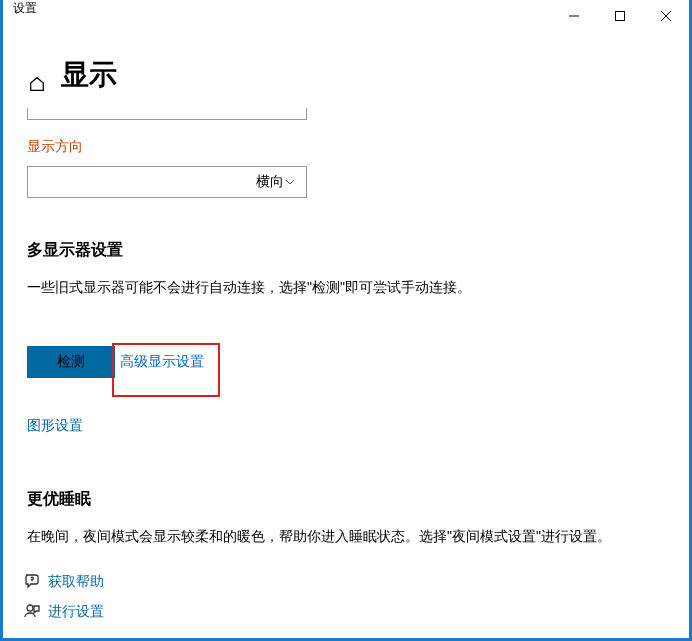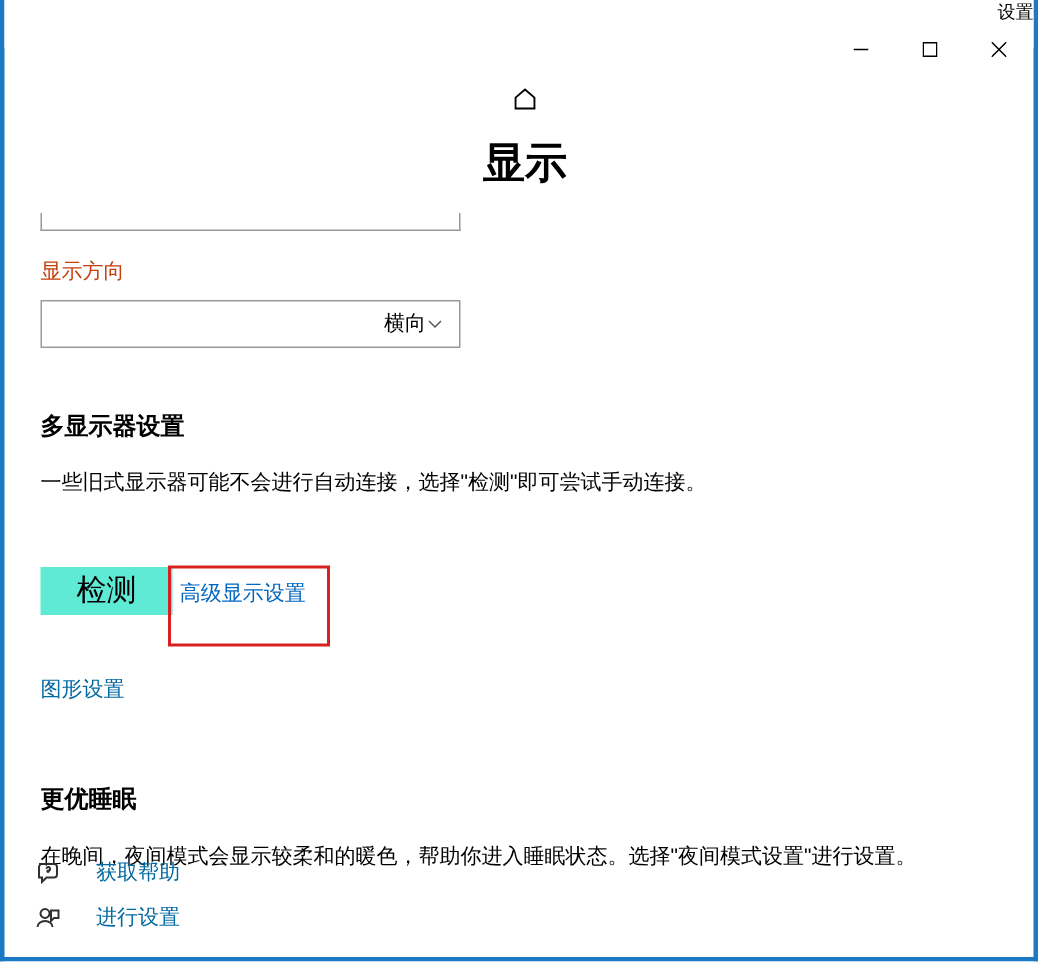--- a/index.html
+++ b/index.html
@@ -19,24 +19,23 @@
       border-left: 3px solid #1c79c5;
       border-right: 3px solid #1c79c5;
       border-bottom: 3px solid #1c79c5;
       background: #fff;
       display: flex;
       flex-direction: column;
     }
     .titlebar {
       height: 32px;
       display: flex;
-      align-items: flex-end;
+      align-items: flex-start;
       padding-left: 10px;
       background: #fff;
-      flex-direction: column;
     }
     .titlebar-title {
       font-size: 12px;
       color: #000;
       flex: 1;
     }
     .win-controls {
       display: flex;
       height: 32px;
     }
@@ -45,24 +44,23 @@
       height: 32px;
       display: flex;
       align-items: center;
       justify-content: center;
       background: transparent;
       border: none;
       cursor: pointer;
     }
     .header-row {
       display: flex;
-      align-items: center;
+      align-items: flex-end;
       padding: 24px 16px 14px 24px;
       gap: 14px;
-      flex-direction: column;
     }
     .home-icon {
       width: 20px; height: 20px;
       display: flex; align-items: center; justify-content: center;
     }
     .page-title {
       font-size: 28px;
       font-weight: 600;
       color: #000;
     }
@@ -107,25 +105,25 @@
       color: #000;
       margin-top: 42px;
       margin-bottom: 18px;
     }
     .section-desc {
       font-size: 14px;
       color: #000;
       margin-bottom: 18px;
     }
     .gray-button {
-      background: #5eead4;
+      background: #0369a1;
       border: none;
       width: 88px;
       height: 32px;
-      font-size: 20px;
+      font-size: 14px;
       color: #000;
       cursor: pointer;
       font-family: inherit;
     }
     .link {
       color: #0369a1;
       font-size: 14px;
       cursor: pointer;
       text-decoration: none;
       display: inline-block;
@@ -144,22 +142,21 @@
     .footer-links {
       position: absolute;
       bottom: 20px;
       left: 24px;
       display: flex;
       flex-direction: column;
       gap: 12px;
     }
     .footer-link-row {
       display: flex;
-      align-items: center;
-      gap: 24px;
+      gap: 8px;
       cursor: pointer;
     }
     .footer-icon {
       width: 16px; height: 16px;
       color: #303030;
       display: flex; align-items: center; justify-content: center;
     }
   </style>
 </head>
 <body>

